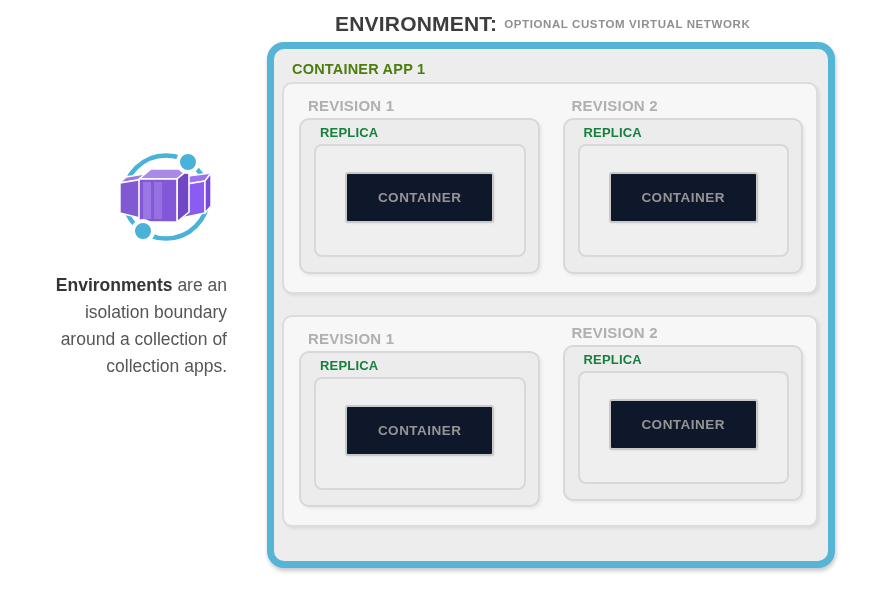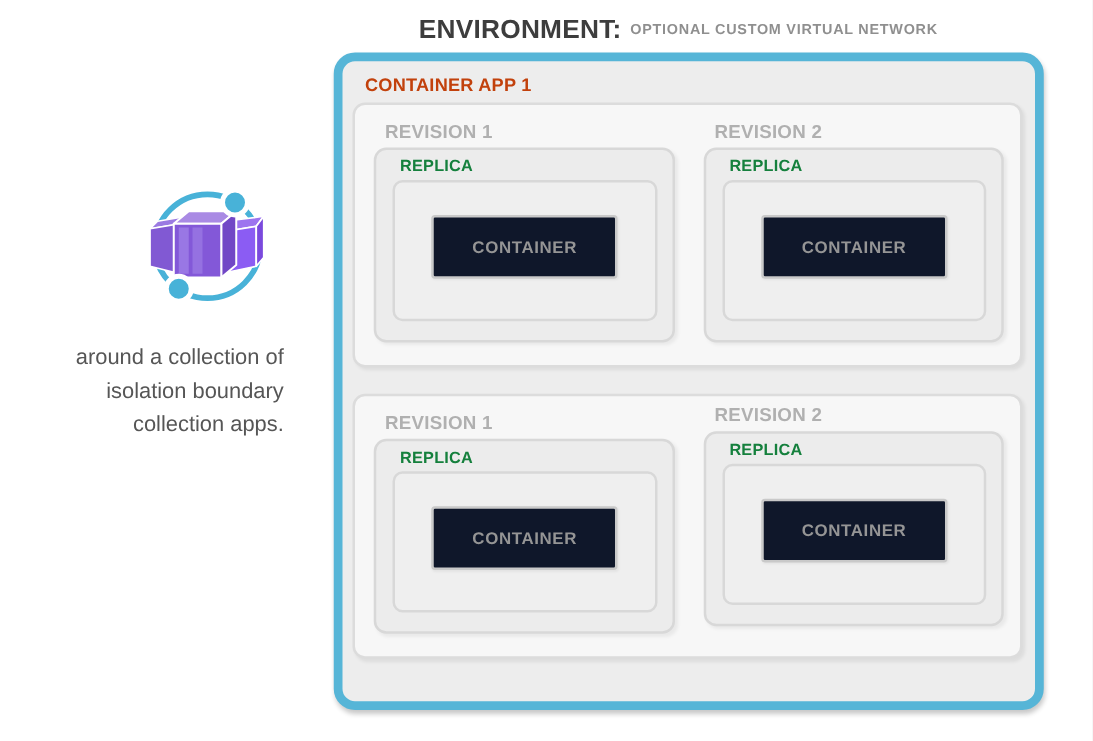--- a/index.html
+++ b/index.html
@@ -30,21 +30,21 @@
   
   .env{
     position:absolute;left:267px;top:42px;width:568px;height:526px;box-sizing:border-box;
     background:#ededed;border:7px solid #56b5d7;border-radius:17px;
     box-shadow:1px 3px 4px rgba(0,0,0,.22);
     padding:12px 10px 13px 8px;display:flex;flex-direction:column;
   }
   .app{display:flex;flex-direction:column;}
   .app + .app{margin-top:21px;}
   .app-label{
-    font-size:14.5px;line-height:17px;font-weight:700;color:#c2410c;
+    font-size:14.5px;line-height:17px;font-weight:700;color:#4d7c0f;
     letter-spacing:.2px;margin:0 0 4px 10px;
   }
   .app-box{
     height:212px;box-sizing:border-box;background:#f7f7f7;border:2px solid #dcdcdc;
     border-radius:10px;box-shadow:2px 2px 3px rgba(0,0,0,.07);
     padding:14px 13px 18px 15px;display:flex;gap:23px;justify-content:flex-end;
   }
   .revision{flex:1 1 0;display:flex;flex-direction:column;min-width:0;}
   .revision.shift-up{margin-top:-6px;margin-bottom:6px;}
   .rev-label{
@@ -103,22 +103,23 @@
     <rect x="22" y="35" width="38" height="43" fill="#8358d8"></rect>
   </g>
   <rect x="26" y="38" width="8" height="37" fill="#9d7ce6" opacity="0.85"></rect>
   <rect x="37" y="38" width="8" height="37" fill="#9d7ce6" opacity="0.7"></rect>
 
   <circle cx="71" cy="18" r="10" fill="#48b2d8" stroke="#ffffff" stroke-width="4"></circle>
   <circle cx="26" cy="87" r="10" fill="#48b2d8" stroke="#ffffff" stroke-width="4"></circle>
 </svg>
 
 <div class="description">
+  <div><b>Environments</b><span> are an</span></div>
+  <div>isolation boundary</div>
   <div>around a collection of</div>
-  <div>isolation boundary</div>
   <div>collection apps.</div>
 </div>
 
 <div class="env">
 
   <div class="app">
     <div class="app-label">CONTAINER APP 1</div>
     <div class="app-box">
 
       <div class="revision">

